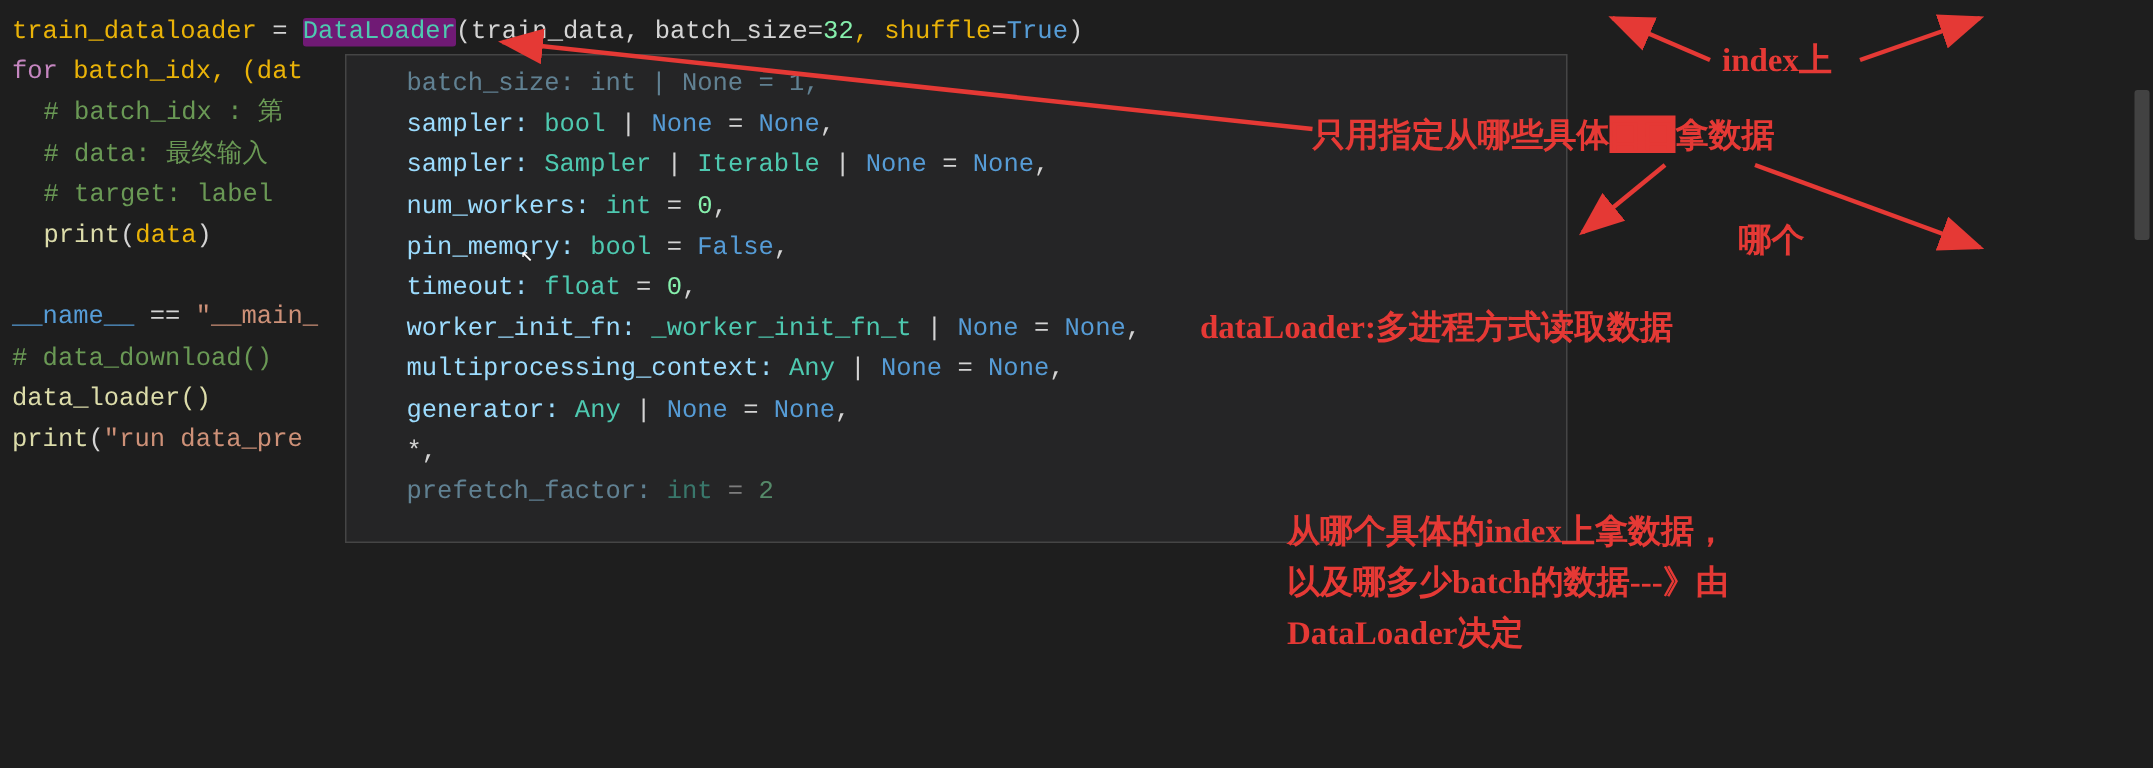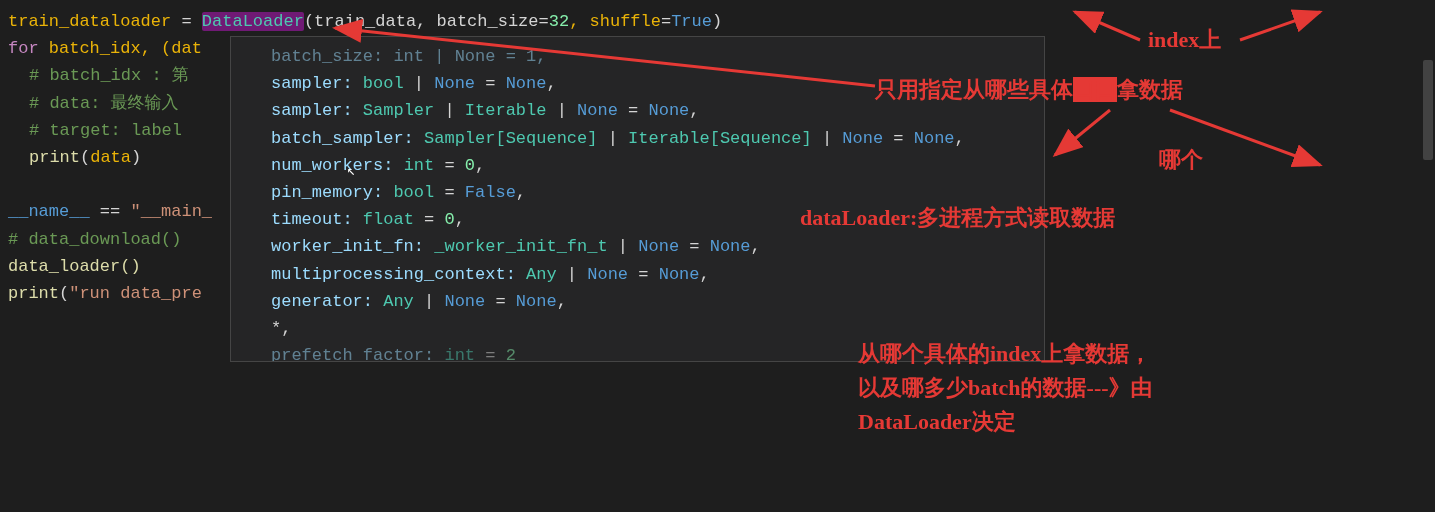--- a/index.html
+++ b/index.html
@@ -98,21 +98,20 @@
   <div class="line"><span class="dunder">__name__</span><span class="op"> == </span><span class="str">"__main_</span></div>
   <div class="line"><span class="comment"># data_download()</span></div>
   <div class="line"><span class="fn">data_loader()</span></div>
   <div class="line"><span class="fn">print</span><span class="op">(</span><span class="str">"run data_pre</span></div>
 </div>
 
 <div class="tooltip">
   <div class="line" style="opacity:.5"><span class="param">batch_size: int | None = 1,</span></div>
   <div class="line"><span class="param">sampler: </span><span class="type">bool</span><span class="op"> | </span><span class="none">None</span><span class="op"> = </span><span class="none">None</span><span class="op">,</span></div>
   <div class="line"><span class="param">sampler: </span><span class="type">Sampler</span><span class="op"> | </span><span class="type">Iterable</span><span class="op"> | </span><span class="none">None</span><span class="op"> = </span><span class="none">None</span><span class="op">,</span></div>
-  <div class="line"><span class="param">batch_sampler: </span><span class="type">Sampler[Sequence]</span><span class="op"> | </span><span class="type">Iterable[Sequence]</span><span class="op"> | </span><span class="none">None</span><span class="op"> = </span><span class="none">None</span><span class="op">,</span></div>
   <div class="line"><span class="param">num_workers: </span><span class="type">int</span><span class="op"> = </span><span class="num">0</span><span class="op">,</span></div>
   <div class="line"><span class="param">pin_memory: </span><span class="type">bool</span><span class="op"> = </span><span class="bool">False</span><span class="op">,</span></div>
   <div class="line"><span class="param">timeout: </span><span class="type">float</span><span class="op"> = </span><span class="num">0</span><span class="op">,</span></div>
   <div class="line"><span class="param">worker_init_fn: </span><span class="type">_worker_init_fn_t</span><span class="op"> | </span><span class="none">None</span><span class="op"> = </span><span class="none">None</span><span class="op">,</span></div>
   <div class="line"><span class="param">multiprocessing_context: </span><span class="type">Any</span><span class="op"> | </span><span class="none">None</span><span class="op"> = </span><span class="none">None</span><span class="op">,</span></div>
   <div class="line"><span class="param">generator: </span><span class="type">Any</span><span class="op"> | </span><span class="none">None</span><span class="op"> = </span><span class="none">None</span><span class="op">,</span></div>
   <div class="line"><span class="op">*,</span></div>
   <div class="line" style="opacity:.5"><span class="param">prefetch_factor: </span><span class="type">int</span><span class="op"> = </span><span class="num">2</span></div>
 </div>
 

